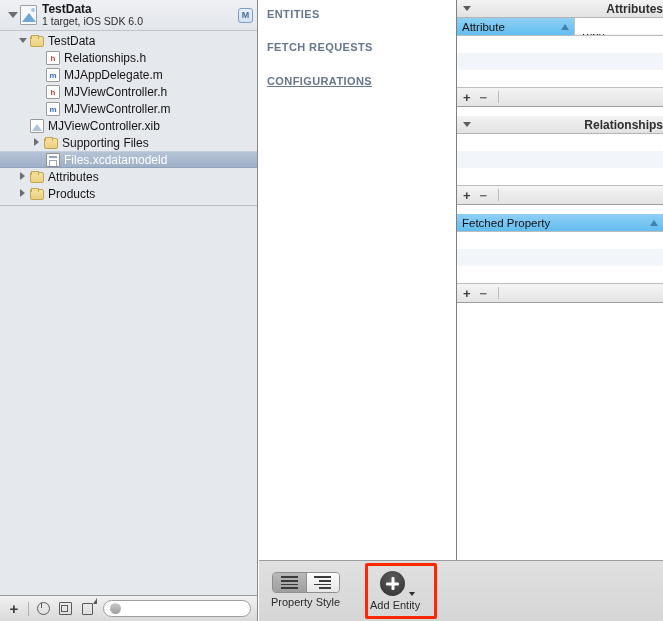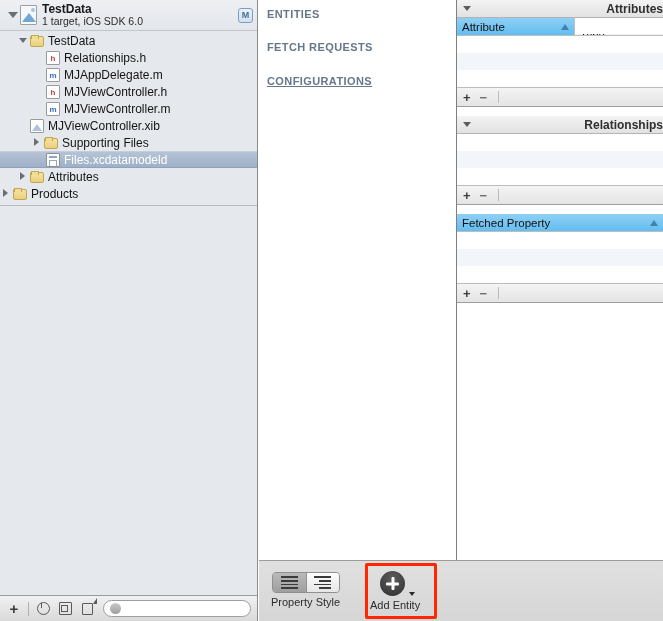--- a/index.html
+++ b/index.html
@@ -362,21 +362,21 @@
           <span class="nav-icon ic-model"></span>
           <span class="nav-label">Files.xcdatamodeld</span>
         </div>
 
         <div class="nav-row" style="padding-left:17px">
           <span class="twist closed"></span>
           <span class="nav-icon ic-folder"></span>
           <span class="nav-label">Attributes</span>
         </div>
 
-        <div class="nav-row" style="">
+        <div class="nav-row" style="padding-left:17px">
           <span class="twist closed"></span>
           <span class="nav-icon ic-folder"></span>
           <span class="nav-label">Products</span>
         </div>
 
       </div>
 
       <div class="nav-sep"></div>
     </div>
   </div>

